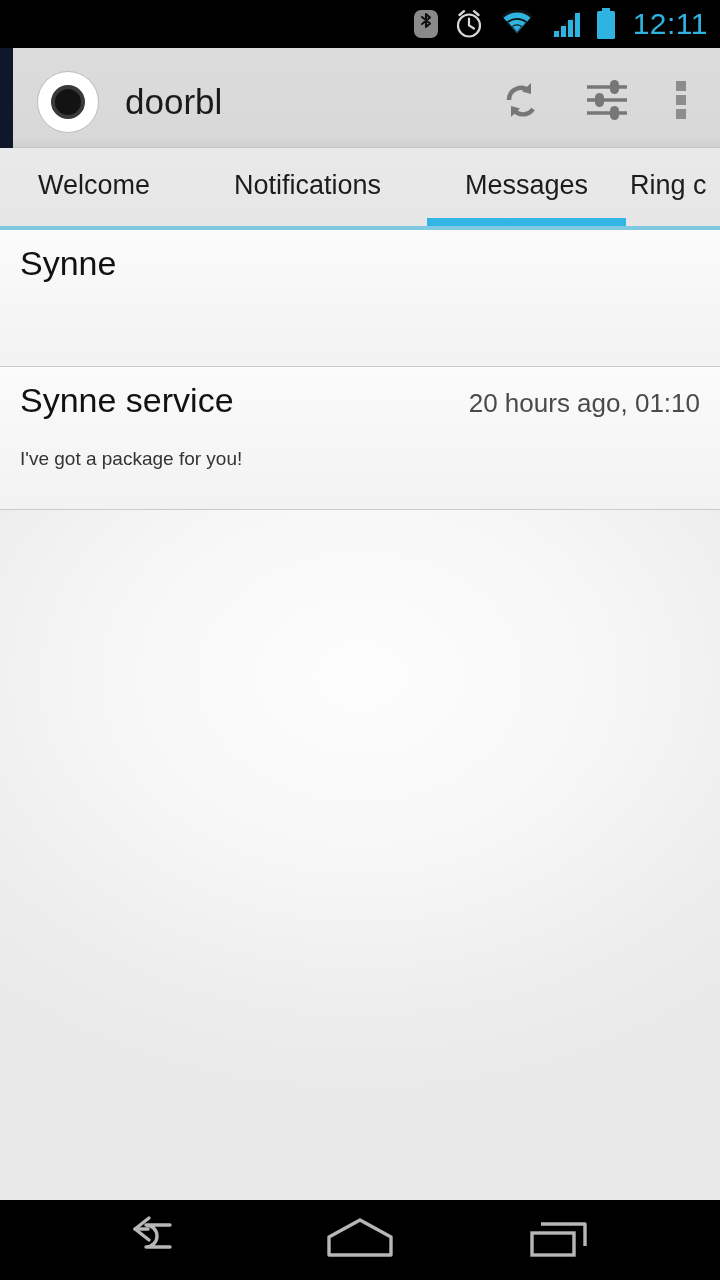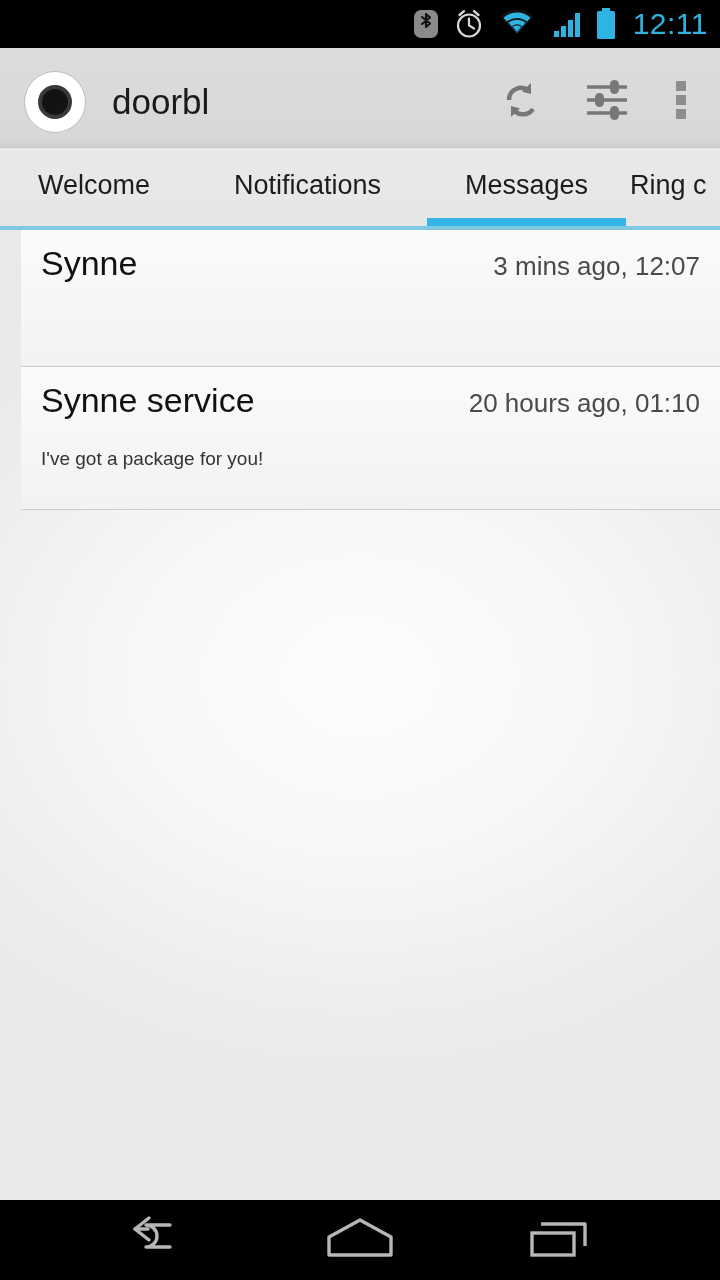--- a/index.html
+++ b/index.html
@@ -43,20 +43,21 @@
   
   .actionbar {
     height: 100px;
     flex: 0 0 100px;
     background: linear-gradient(to bottom, #dcdcdc 0%, #d8d8d8 92%, #cfcfcf 100%);
     display: flex;
     align-items: center;
     box-sizing: border-box;
     padding: 8px 8px 0 24px;
     border-bottom: 1px solid #c4c4c4;
+    margin-left: 13px;
   }
   .logo {
     width: 62px; height: 62px;
     border-radius: 50%;
     background: #fff;
     border: 1px solid #bdbdbd;
     display: flex; align-items: center; justify-content: center;
     flex: 0 0 62px;
     box-sizing: border-box;
   }
@@ -120,21 +121,20 @@
     background: #7fc9e3;
   }
 
   
   .list {
     flex: 1 1 auto;
     position: relative;
     background:
       radial-gradient(ellipse 560px 430px at 50% 46%, #fdfdfd 0%, #f7f7f7 42%, #ededed 78%, #e9e9e9 100%);
     overflow: hidden;
-    padding-left: 21px;
   }
   .row {
     padding: 14px 20px 0 20px;
     box-sizing: border-box;
     border-bottom: 1px solid #cbcbcb;
     background: linear-gradient(to bottom, #fbfbfb 0%, #f2f2f2 100%);
     position: relative;
   }
   .row.r1 { height: 137px; }
   .row.r2 { height: 143px; }
@@ -295,21 +295,20 @@
       <span class="indicator"></span>
     </div>
     <div class="tabbar-underline"></div>
   </div>
 
   <div class="list">
 
     <div class="row r1">
       <div class="row-head">
         <span class="row-title">Synne</span>
-        <span class="row-time">3 mins ago, 12:07</span>
       </div>
       <div class="row-body"></div>
     </div>
 
     <div class="row r2">
       <div class="row-head">
         <span class="row-title">Synne service</span>
         <span class="row-time">20 hours ago, 01:10</span>
       </div>
       <div class="row-body">I've got a package for you!</div>

